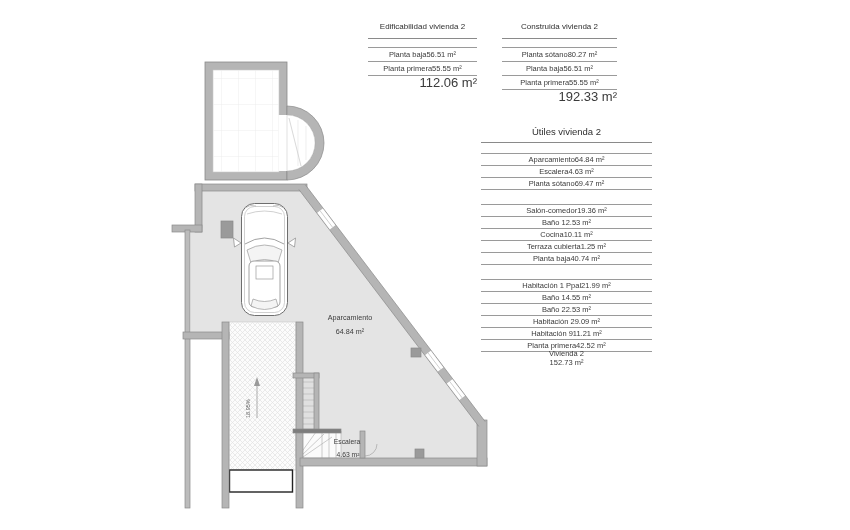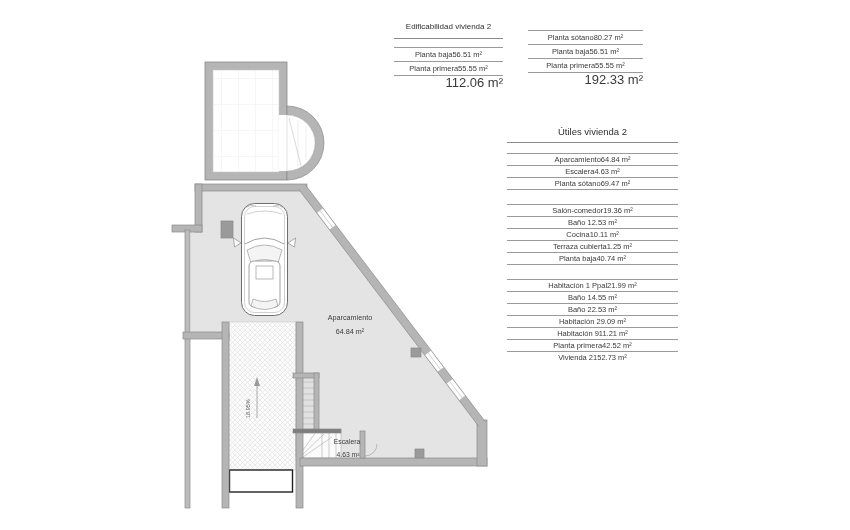--- a/index.html
+++ b/index.html
@@ -1,39 +1,39 @@
 <!DOCTYPE html>
 <html><head>
 <meta charset="utf-8">
 <style>
   html,body{margin:0;padding:0;background:#fff;}
   #stage{position:relative;width:850px;height:530px;background:#fff;overflow:hidden;
          font-family:"Liberation Sans",sans-serif;color:#3a3a3a;}
   #plan-svg{position:absolute;left:0;top:0;}
   svg text{font-family:"Liberation Sans",sans-serif;}
 
-  .tbl{position:absolute;margin-left:26px;}
+  .tbl{position:absolute;}
   .t-title{font-size:8px;text-align:center;color:#2f2f2f;padding-bottom:7px;
            border-bottom:1px solid #8a8a8a;}
   .t-gap-after-title{height:8px;}
   .t-row{display:flex;justify-content:center;align-items:center;
          font-size:7.5px;height:13px;border-bottom:1px solid #9a9a9a;color:#3a3a3a;}
   .t-rows{border-top:1px solid #9a9a9a;}
   .t-total{display:flex;justify-content:flex-end;align-items:center;font-size:13px;height:13px;color:#3a3a3a;}
 
   #tbl-edificabilidad{left:368px;top:22px;width:109px;}
   #tbl-construida{left:502px;top:22px;width:115px;}
 
   #tbl-utiles{left:481px;top:126px;width:171px;}
   #tbl-utiles .t-title{font-size:9.5px;padding-bottom:5px;}
   #tbl-utiles .t-gap-after-title{height:10px;}
   #tbl-utiles .t-row{height:11px;font-size:7.5px;}
   .t-section{border-top:1px solid #9a9a9a;}
   .t-sec-gap{height:14px;}
-  #tbl-utiles .t-section.s-last .t-row:last-child{border-bottom:none;}
+  #tbl-utiles .t-section.s-last .t-row:last-child{border-bottom:none;flex-direction:column;}
 </style>
 </head>
 <body>
 
 <div id="stage">
 
   <svg id="plan-svg" width="850" height="530" viewBox="0 0 850 530">
     <defs>
       <pattern id="hatch" width="5" height="5" patternUnits="userSpaceOnUse">
         <path d="M0,5 L5,0 M0,0 L5,5" stroke="#e3e3e3" stroke-width="0.7" fill="none"></path>
@@ -154,20 +154,21 @@
         <span>Planta primera</span>
         <span>55.55 m²</span>
       </div>
       <div class="t-total">
         <span>112.06 m²</span>
       </div>
     </div>
   </div>
 
   <div class="tbl" id="tbl-construida">
+    <div class="t-title">Construida vivienda 2</div>
     <div class="t-gap-after-title"></div>
     <div class="t-rows">
       <div class="t-row">
         <span>Planta sótano</span>
         <span>80.27 m²</span>
       </div>
       <div class="t-row">
         <span>Planta baja</span>
         <span>56.51 m²</span>
       </div>

